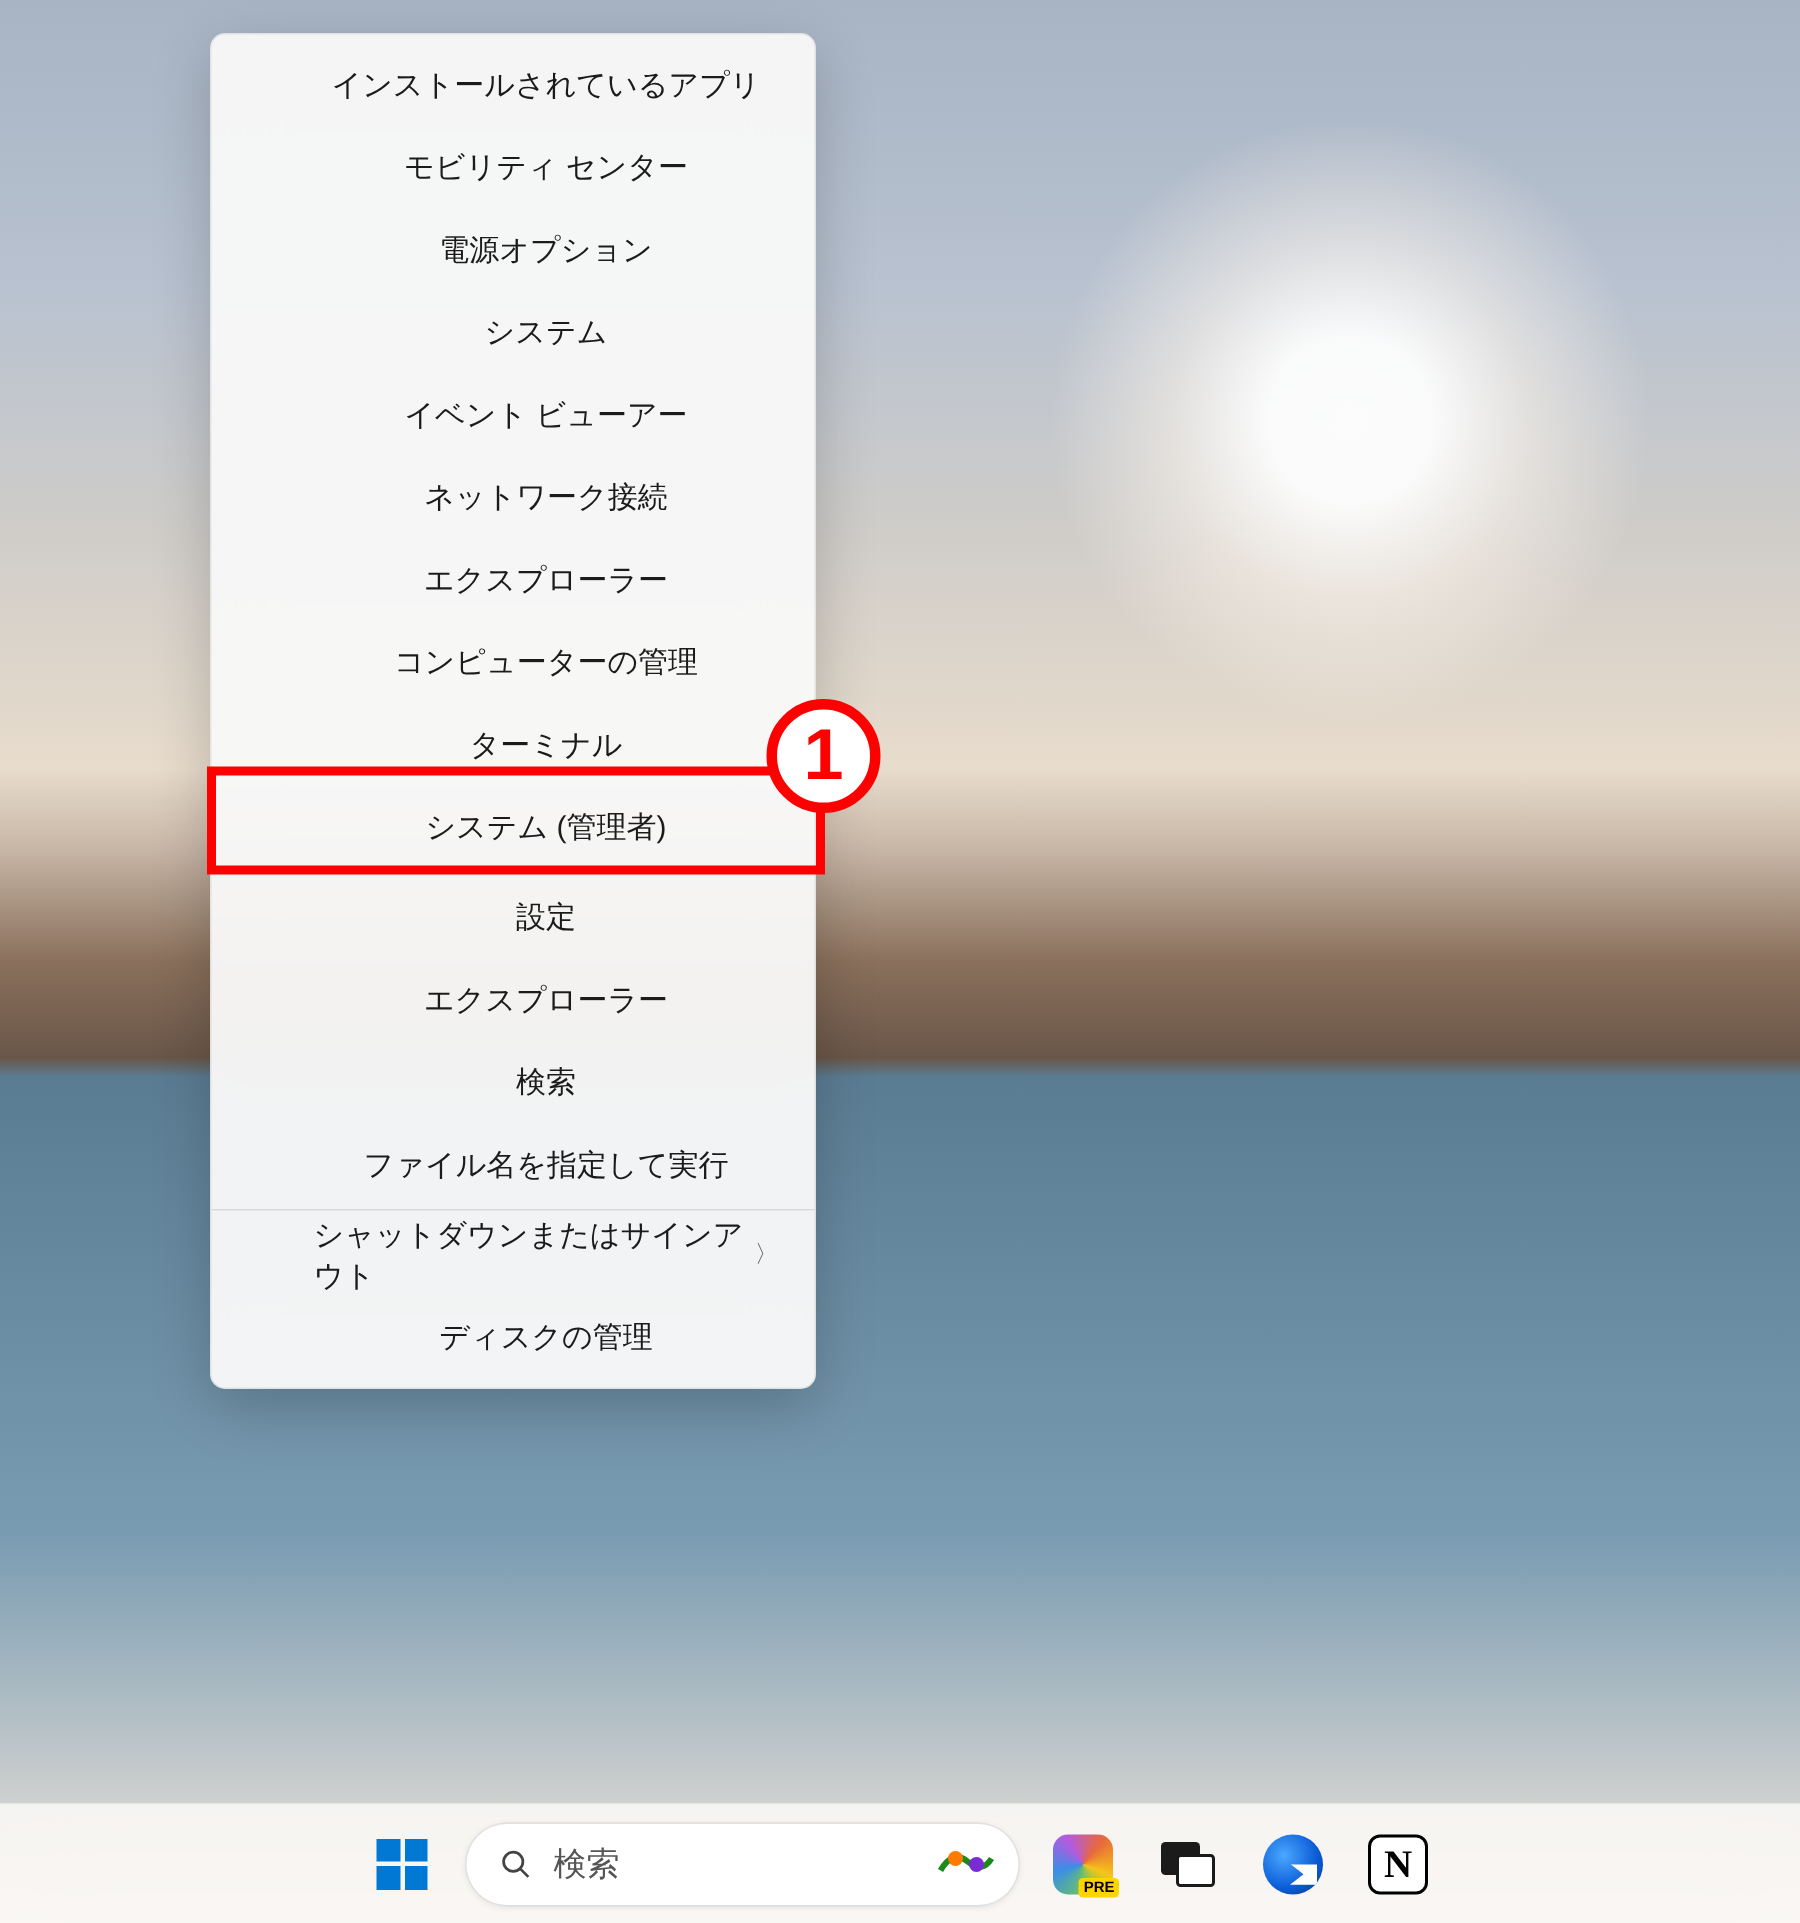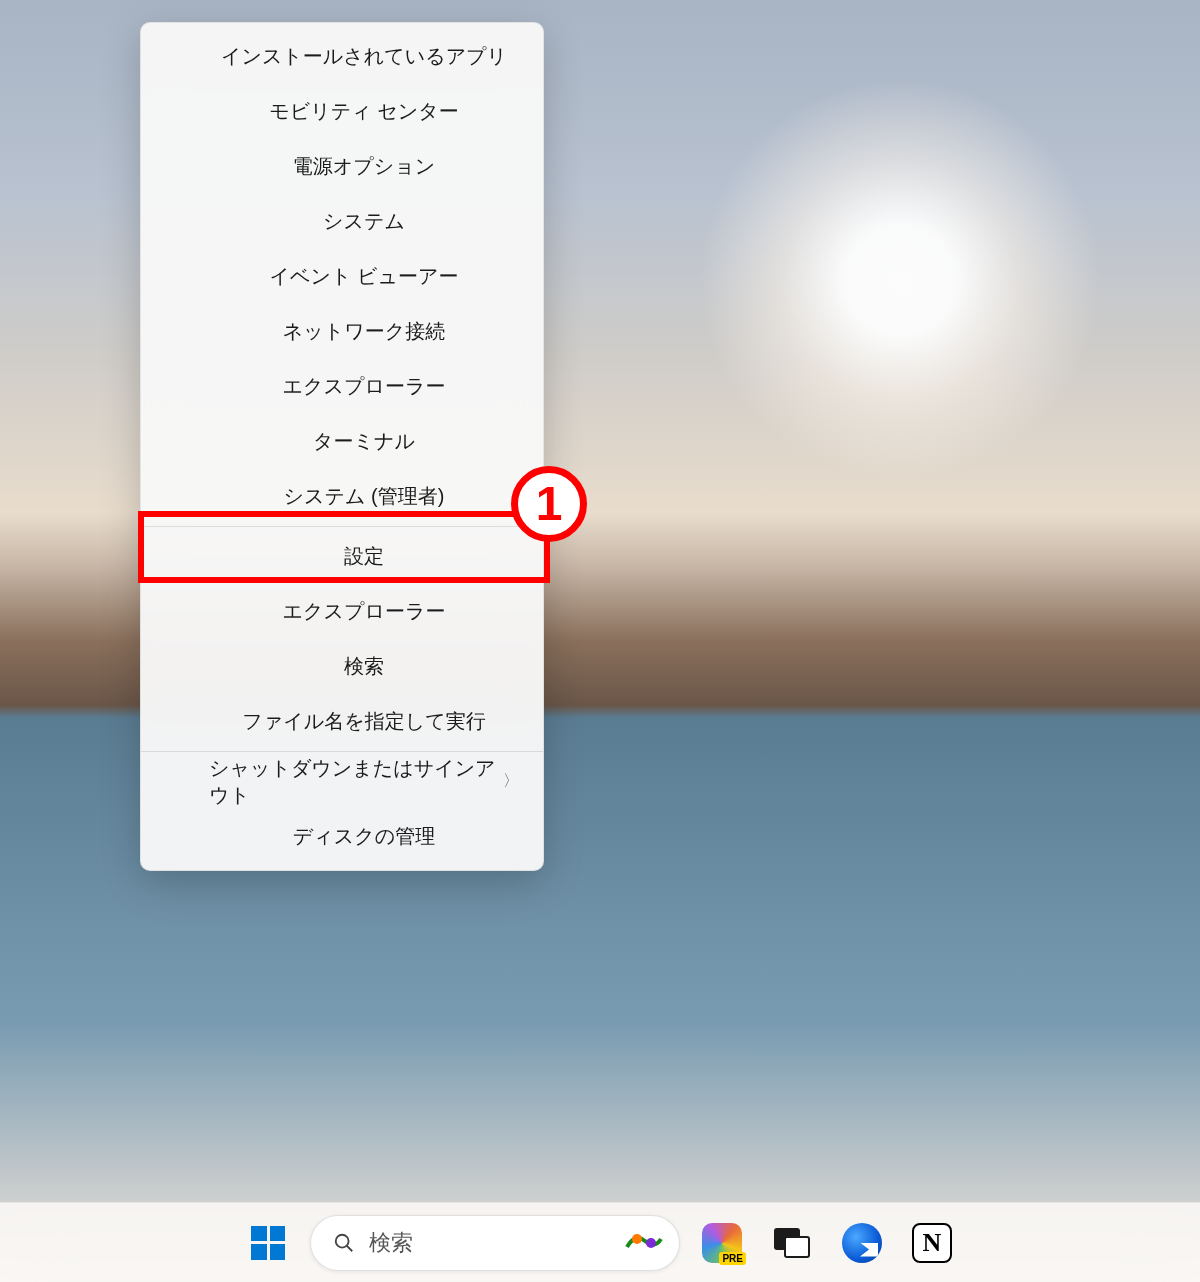--- a/index.html
+++ b/index.html
@@ -193,20 +193,23 @@
     <div class="menu-item">
         <span>イベント ビューアー</span>
       </div>
     <div class="menu-item">
         <span>ネットワーク接続</span>
       </div>
     <div class="menu-item">
         <span>エクスプローラー</span>
       </div>
     <div class="menu-item">
+        <span>コンピューターの管理</span>
+      </div>
+    <div class="menu-item">
         <span>ターミナル</span>
       </div>
     <div class="menu-item">
         <span>システム (管理者)</span>
       </div>
     <div class="menu-separator"></div>
 
     <div class="menu-item">
         <span>設定</span>
       </div>

